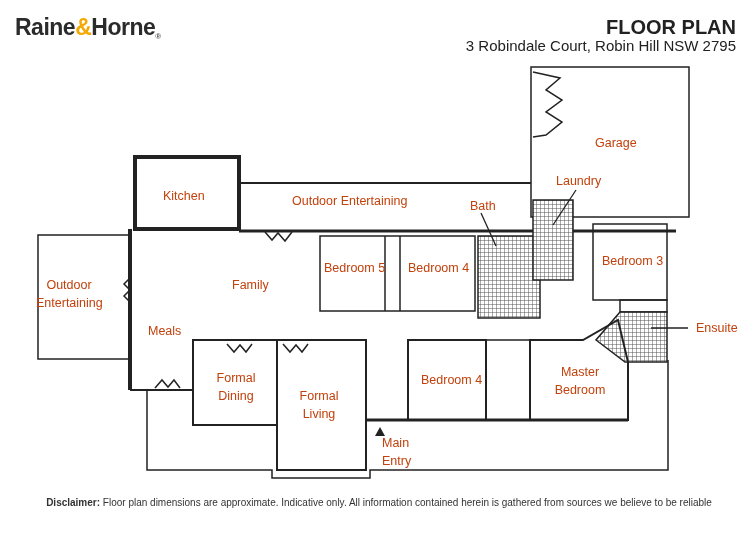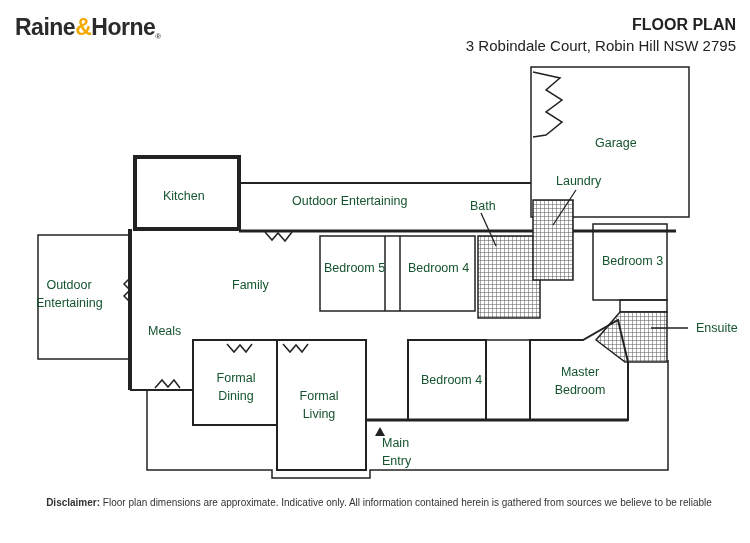--- a/index.html
+++ b/index.html
@@ -1,23 +1,23 @@
 <!DOCTYPE html>
 <html><head>
 <meta charset="utf-8">
 <style>
   html,body{margin:0;padding:0;background:#fff;}
   body{width:750px;height:543px;position:relative;overflow:hidden;font-family:"DejaVu Sans","Liberation Sans",sans-serif;color:#222;}
   .logo{position:absolute;left:15px;top:14px;font-family:"Liberation Sans",sans-serif;font-weight:bold;font-size:23px;letter-spacing:-0.5px;color:#2b2b2b;text-align:right;}
   .logo .amp{color:#f5a800;}
   .logo .reg{font-size:8px;vertical-align:bottom;color:#555;}
-  .title{position:absolute;right:14px;top:16px;font-family:"Liberation Sans",sans-serif;font-weight:bold;font-size:16px;color:#222;text-align:right;}
+  .title{position:absolute;right:14px;top:16px;font-family:"Liberation Sans",sans-serif;font-weight:bold;font-size:20px;color:#222;text-align:right;}
   .address{position:absolute;right:14px;top:37px;font-family:"Liberation Sans",sans-serif;font-size:15px;color:#222;text-align:right;}
   .plan{position:absolute;left:0;top:0;}
-  .lbl{position:absolute;font-family:"Liberation Sans",sans-serif;font-size:12.5px;color:#14532d;text-align:center;line-height:18px;white-space:nowrap;}
+  .lbl{position:absolute;font-family:"Liberation Sans",sans-serif;font-size:12.5px;color:#c2410c;text-align:center;line-height:18px;white-space:nowrap;}
   .disclaimer{position:absolute;left:0;width:750px;top:494px;text-align:center;font-family:"Liberation Sans",sans-serif;font-size:10px;line-height:17px;color:#333;}
   .disclaimer b{font-weight:bold;padding-left:8px;}
 </style>
 </head>
 <body>
 
 <div class="logo"><span>Raine</span><span class="amp">&amp;</span><span>Horne</span><span class="reg">®</span></div>
 
 <div class="title">FLOOR PLAN</div>
 <div class="address">3 Robindale Court, Robin Hill NSW 2795</div>

